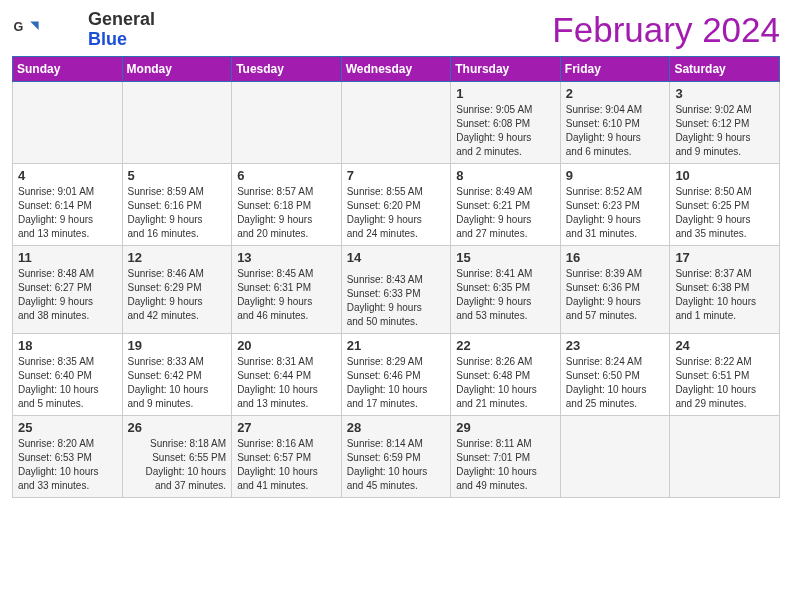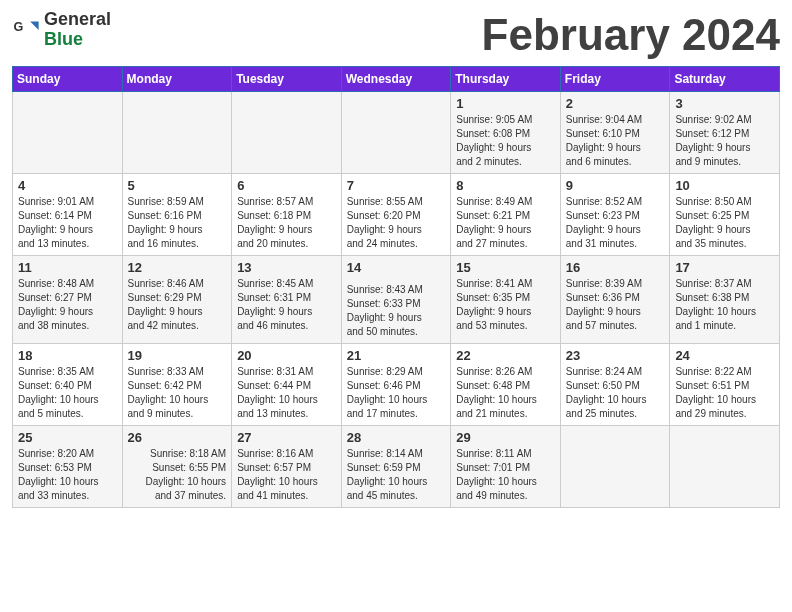--- a/index.html
+++ b/index.html
@@ -26,44 +26,45 @@
       gap: 4px;
     }
     .logo-text {
       font-size: 18px;
       font-weight: bold;
       color: #333;
       line-height: 1.1;
     }
     .logo-text span {
       display: block;
+      margin-left: 44px;
     }
     .logo-icon {
       width: 28px;
       height: 28px;
     }
     .title-block {
       text-align: right;
     }
     .month-title {
-      font-size: 44px;
-      color: #404040;
-      font-weight: bold;
+      font-size: 35px;
+      color: #a21caf;
+      font-weight: normal;
     }
     .location {
       font-size: 14px;
       color: #555;
     }
     table {
       width: 100%;
       border-collapse: collapse;
       table-layout: fixed;
     }
     thead tr {
-      background-color: #6d28d9;
+      background-color: #a21caf;
     }
     thead th {
       color: #fff;
       font-size: 12px;
       font-weight: bold;
       padding: 5px 4px;
       text-align: left;
       border: 1px solid #2e6db4;
     }
     tbody tr {
@@ -101,21 +102,21 @@
 
 <div class="container">
   <div class="header-row">
     <div class="logo">
       <svg class="logo-icon" viewBox="0 0 40 40">
         <text x="2" y="22" font-size="18" font-weight="bold" fill="#333">G</text>
         <polygon points="26,8 38,8 38,20" fill="#2e6db4"></polygon>
       </svg>
       <div class="logo-text">
         <span>General</span>
-        <span style="color:#15803d">Blue</span>
+        <span style="color:#1d4ed8">Blue</span>
       </div>
     </div>
     <div class="title-block">
       <div class="month-title">February 2024</div>
     </div>
   </div>
 
   <table>
     <thead>
       <tr>

